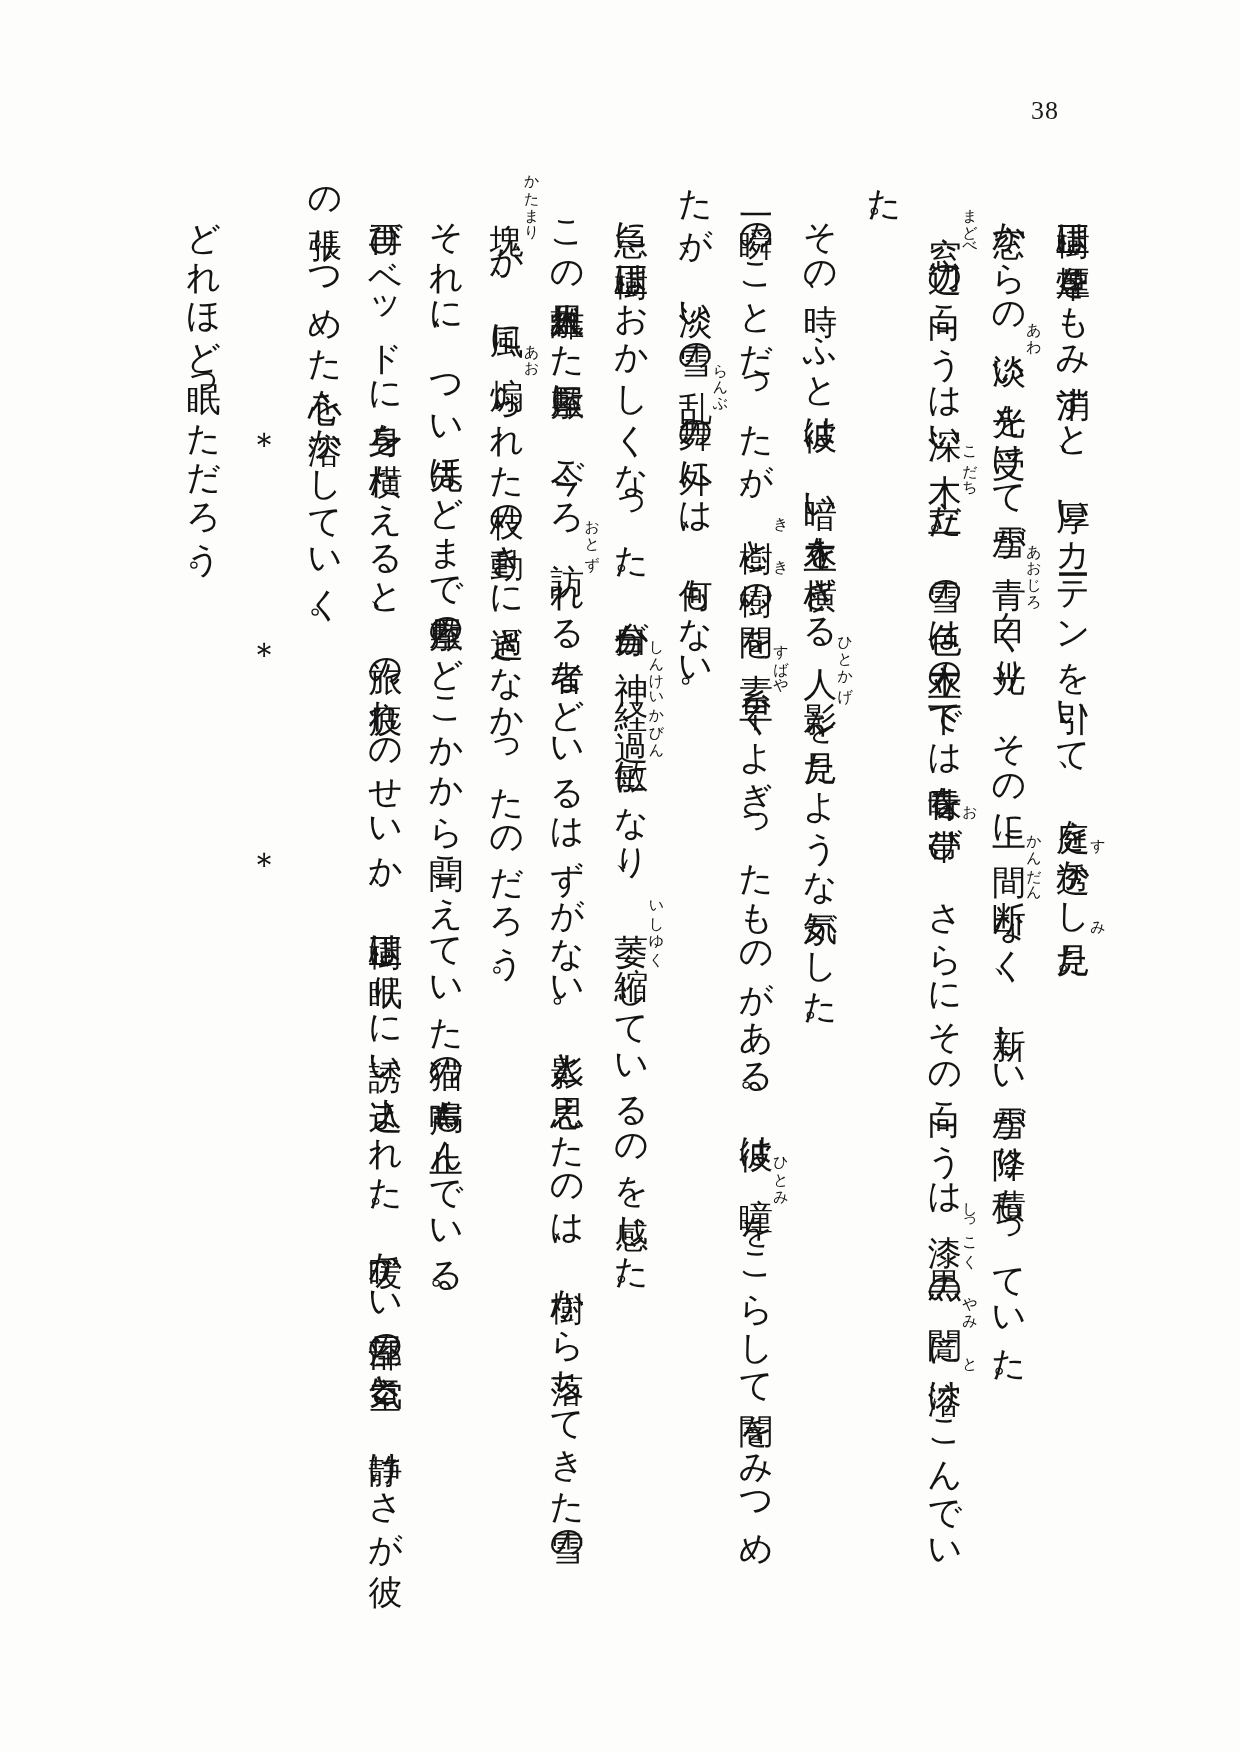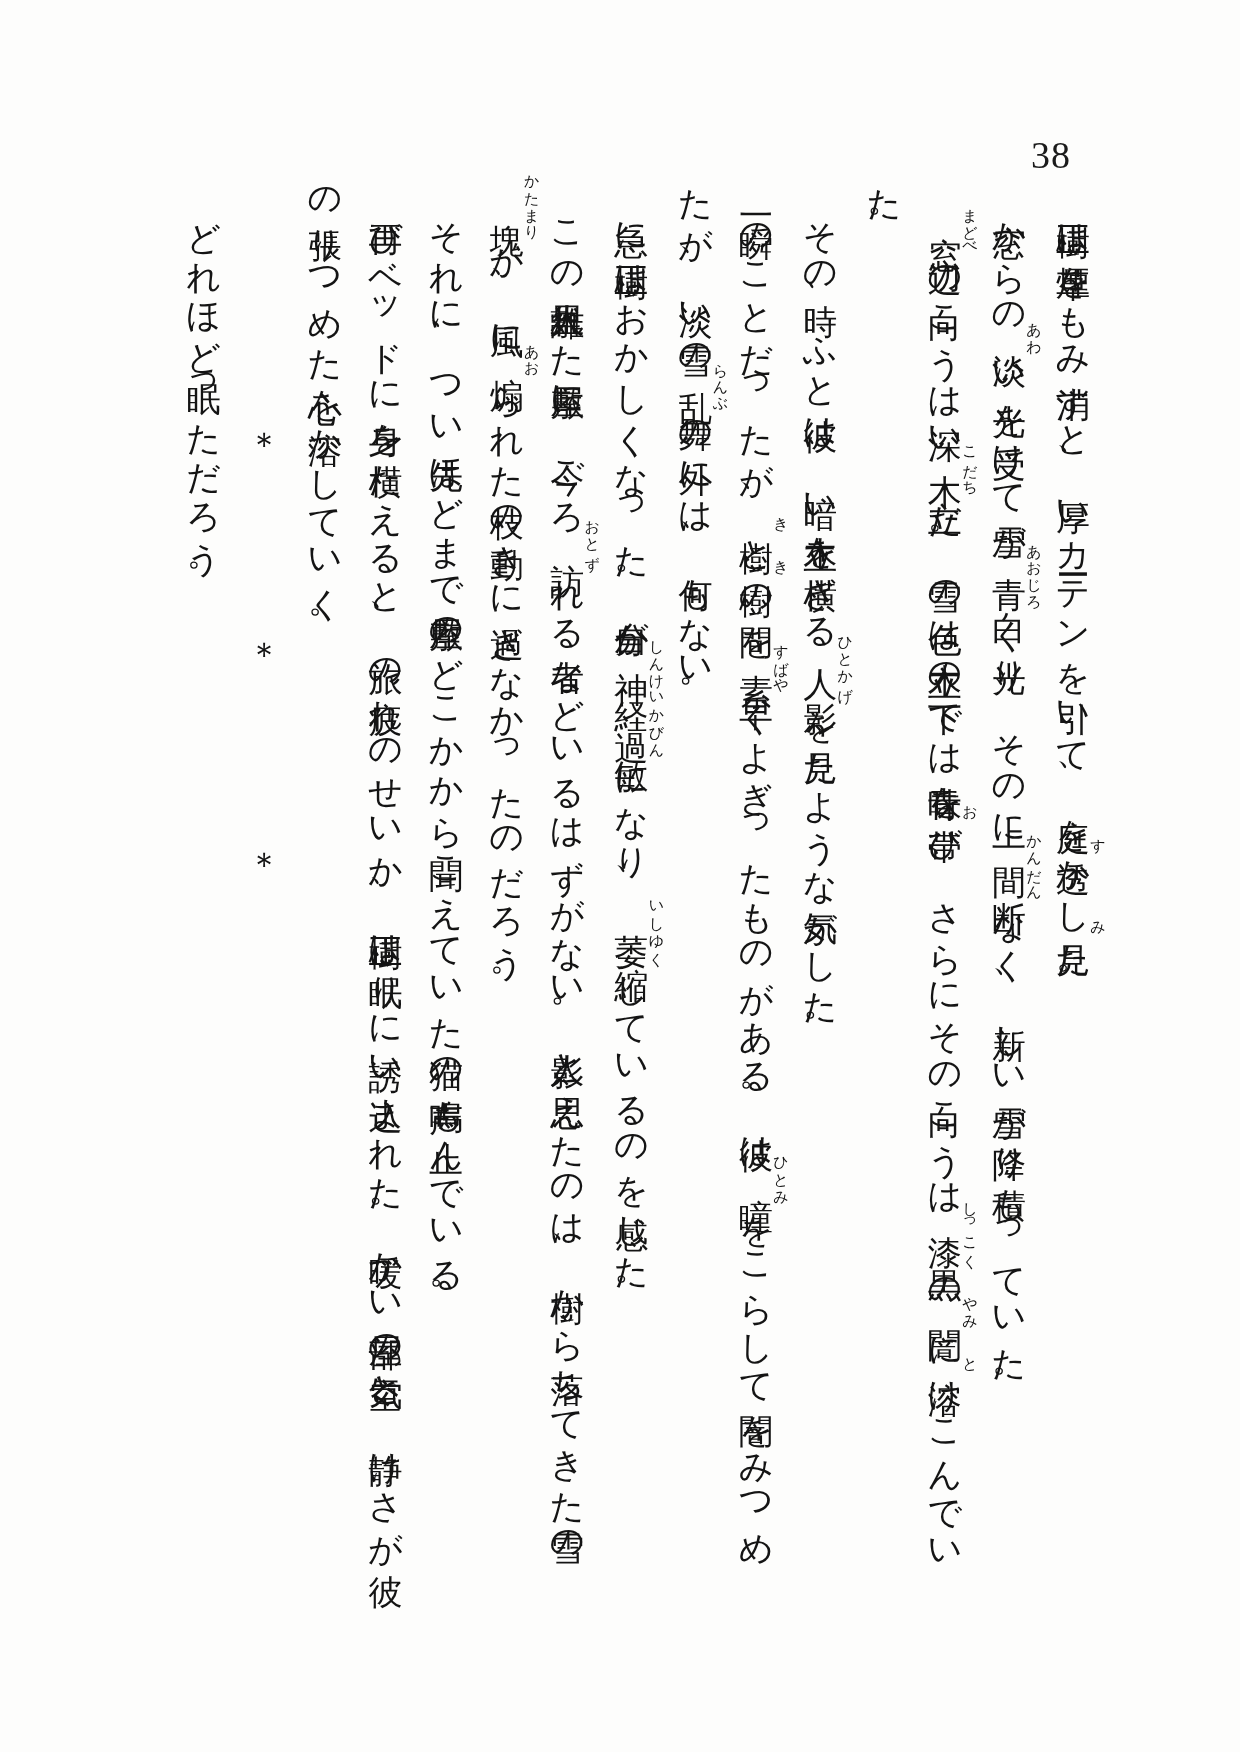--- a/index.html
+++ b/index.html
@@ -17,24 +17,23 @@
     width: 1240px;
     height: 1752px;
     background: #fdfdfc;
     overflow: hidden;
     color: #141414;
   }
   .page-number {
     position: absolute;
     top: 96px;
     left: 1031px;
-    font-size: 38px;
+    font-size: 26px;
     letter-spacing: 1px;
     color: #1b1b1b;
-    margin-top: 37px;
   }
   .text-block {
     position: absolute;
     top: 164px;
     right: 134px;
     height: 1414px;
     writing-mode: vertical-rl;
     text-orientation: mixed;
     font-size: 34px;
     line-height: 60.6px;

